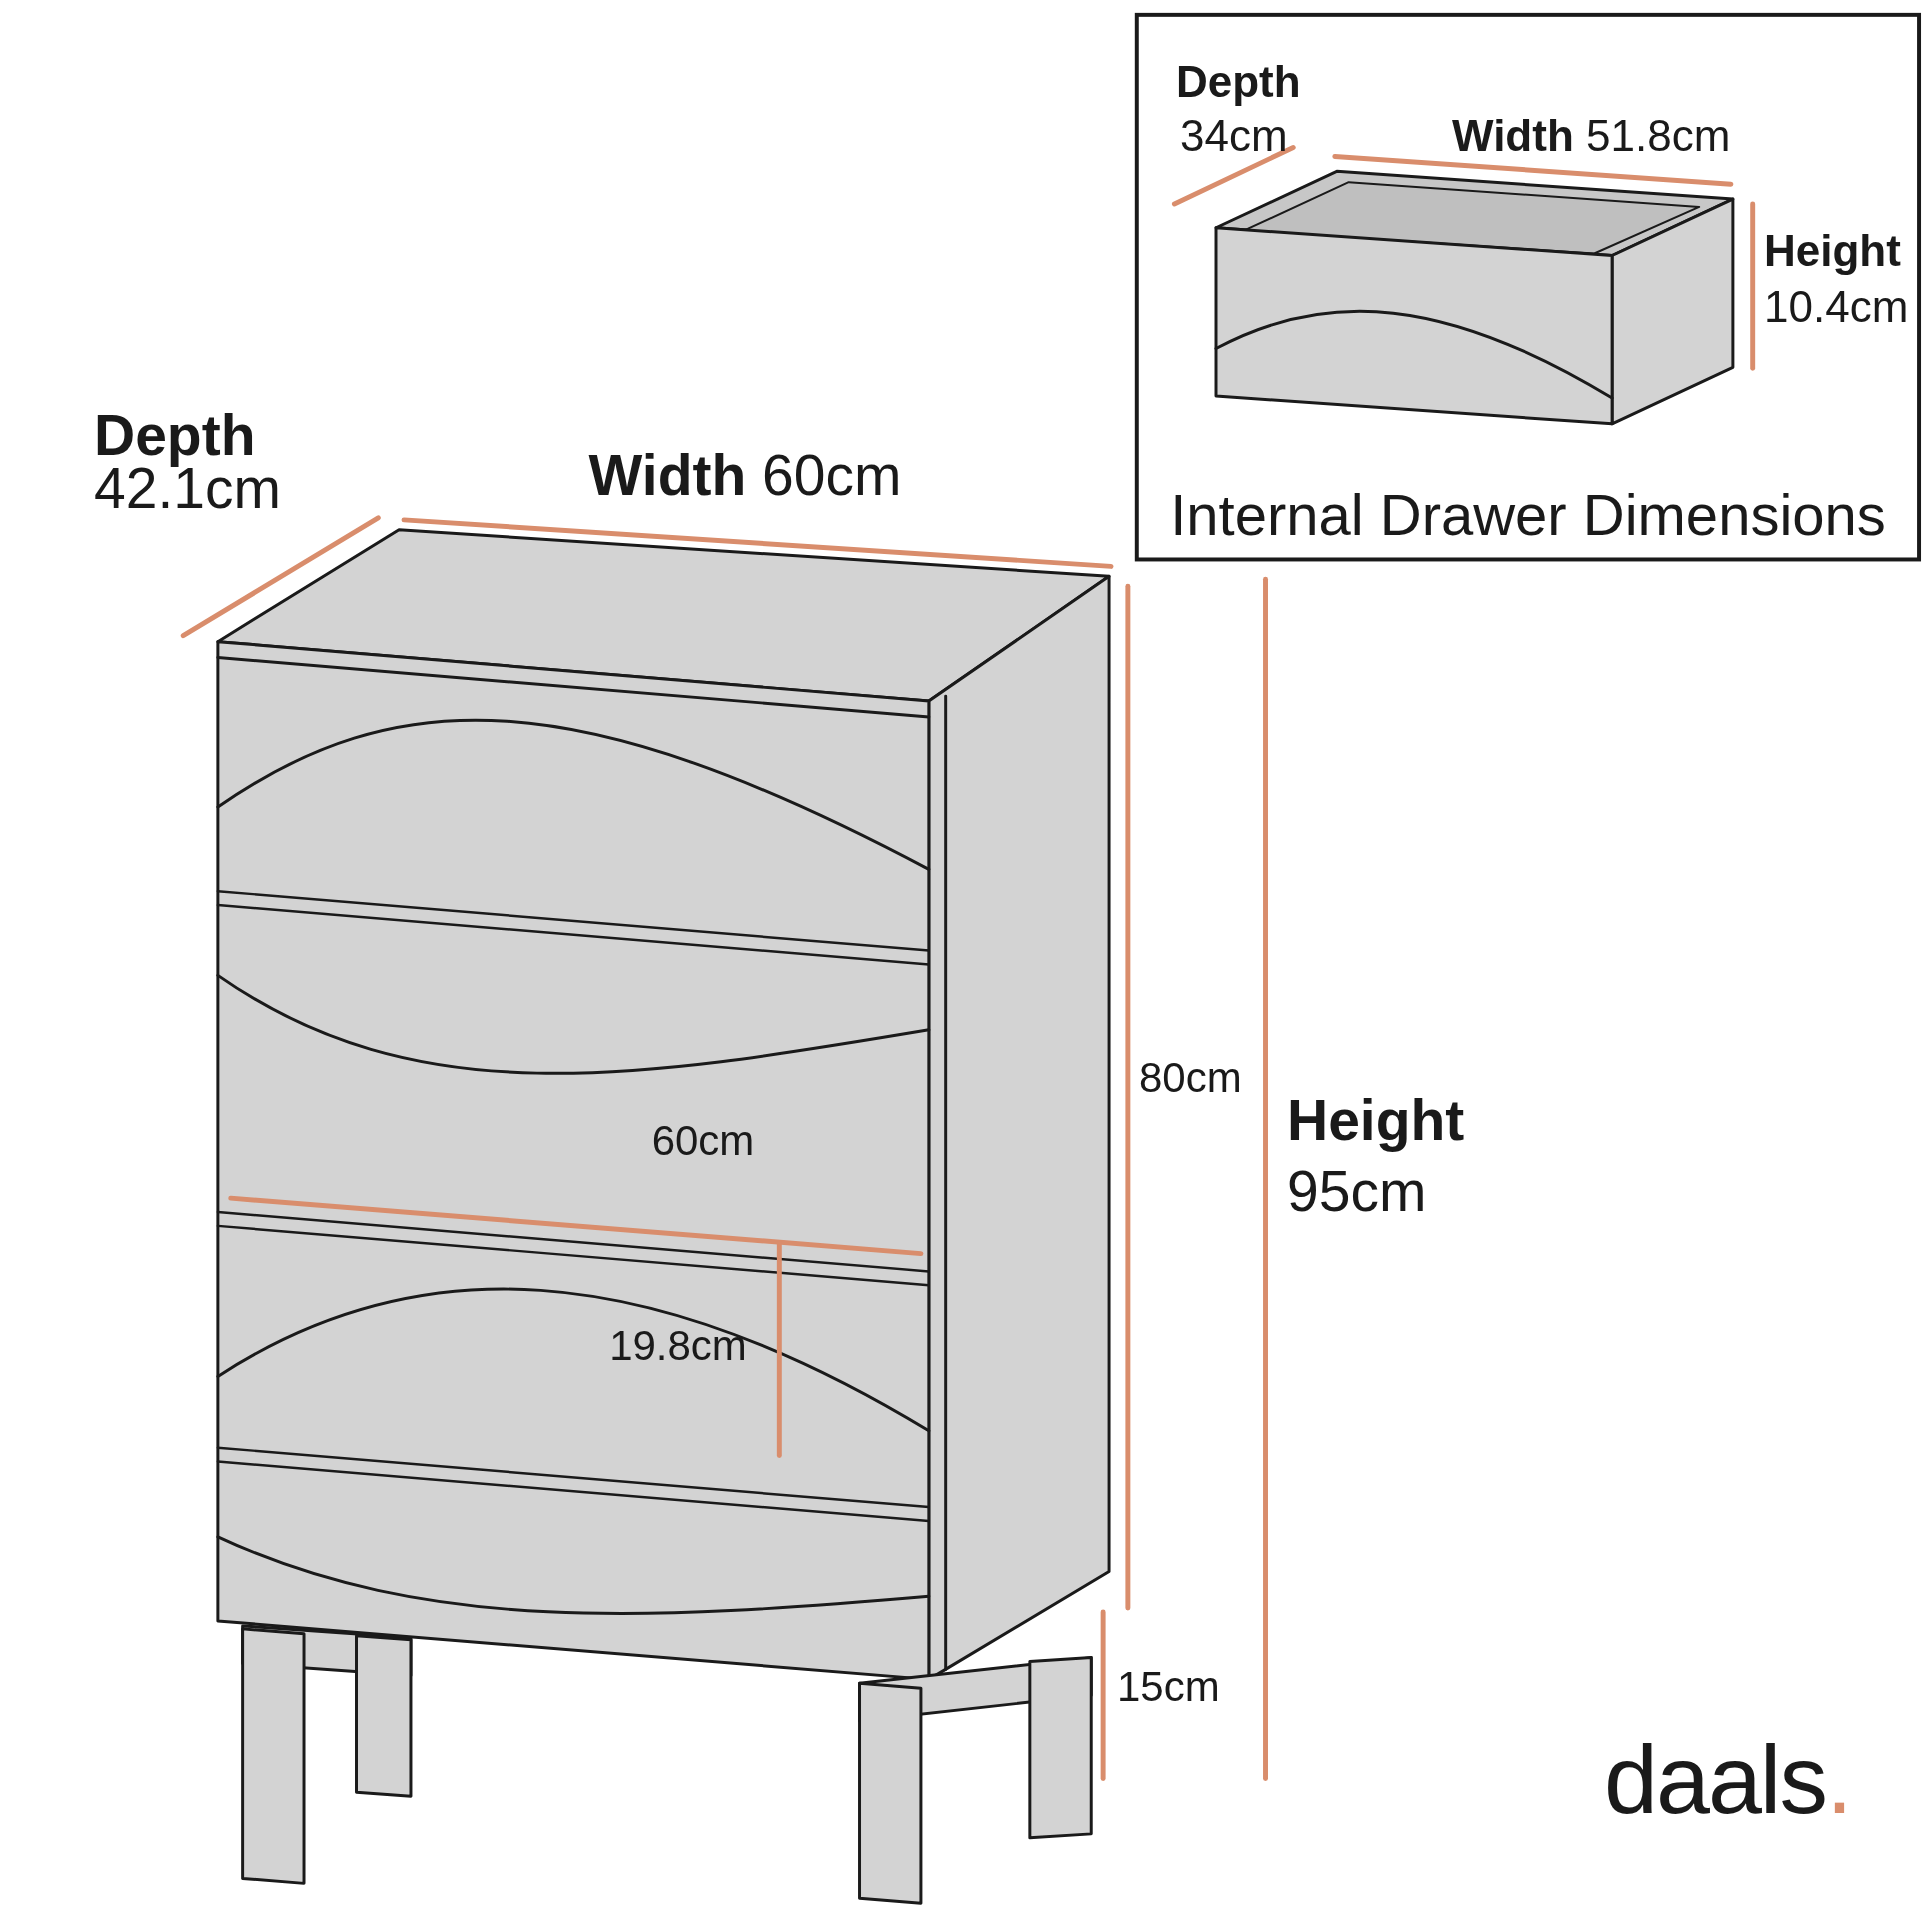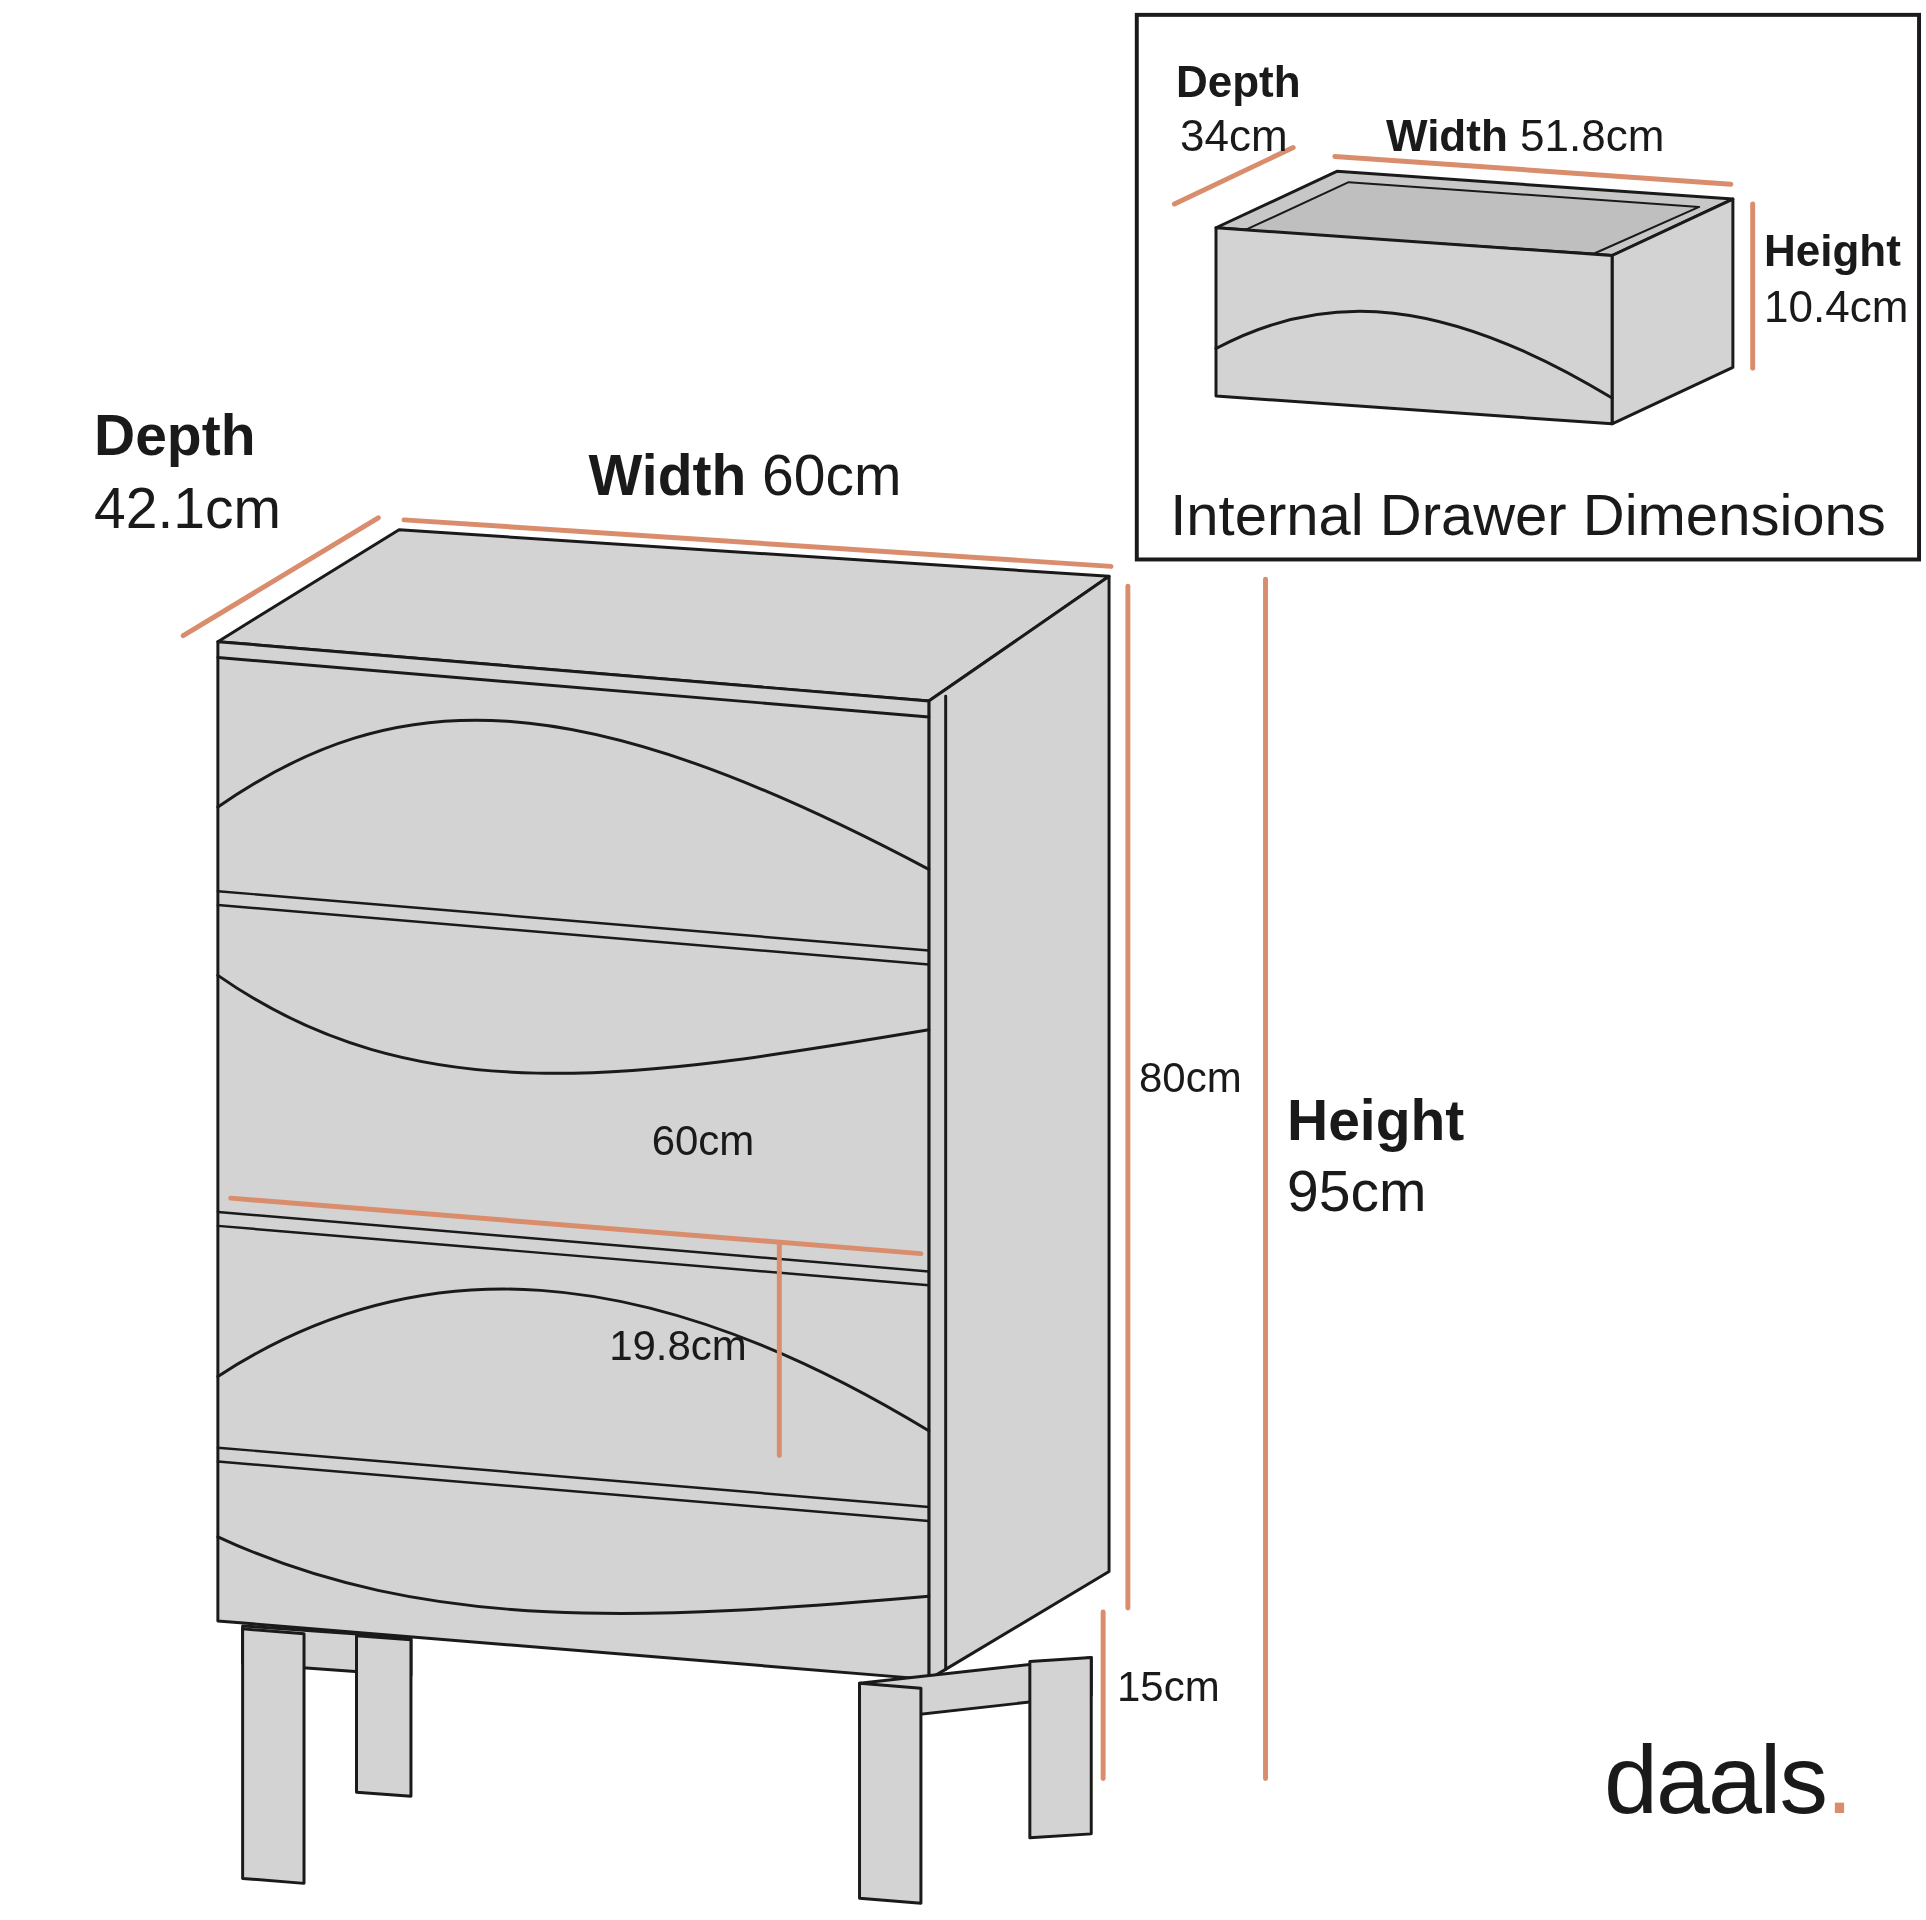--- a/index.html
+++ b/index.html
@@ -78,42 +78,42 @@
     <line x1="1278" y1="585" x2="1278" y2="1796"></line>
     <line x1="233" y1="1210" x2="930" y2="1266"></line>
     <line x1="787" y1="1256" x2="787" y2="1470"></line>
     <line x1="1186" y1="206" x2="1306" y2="149"></line>
     <line x1="1348" y1="158" x2="1748" y2="186"></line>
     <line x1="1770" y1="206" x2="1770" y2="372"></line>
   </g>
 </svg>
 
 <div class="lbl big b" style="left:94px;top:404px">Depth</div>
-<div class="lbl big" style="left:94px;top:477px">42.1cm</div>
+<div class="lbl big" style="left:94px;top:457px">42.1cm</div>
 
 <div class="lbl big center" style="left:547px;top:444px;width:396px">
   <span class="b">Width</span>
   <span>60cm</span>
 </div>
 
 <div class="lbl" style="left:1139px;top:1054px">80cm</div>
 
 <div class="lbl big b" style="left:1287px;top:1089px">Height</div>
 <div class="lbl big" style="left:1287px;top:1160px">95cm</div>
 
 <div class="lbl" style="left:1117px;top:1663px">15cm</div>
 
 <div class="lbl center" style="left:624px;top:1117px;width:158px">60cm</div>
 
 <div class="lbl right" style="left:594px;top:1322px;width:168px">19.8cm</div>
 
 <div class="lbl mid b" style="left:1176px;top:57px">Depth</div>
 <div class="lbl mid" style="left:1180px;top:111px">34cm</div>
 
-<div class="lbl mid" style="left:1386px;top:111px">
+<div class="lbl mid" style="left:1452px;top:111px">
   <span class="b">Width</span>
   <span>51.8cm</span>
 </div>
 
 <div class="lbl mid b" style="left:1764px;top:226px">Height</div>
 <div class="lbl mid" style="left:1764px;top:282px">10.4cm</div>
 
 <div class="lbl caption center" style="left:1137px;top:483px;width:782px">Internal Drawer Dimensions</div>
 
 <div class="logo" style="left:1604px;top:1731px">

